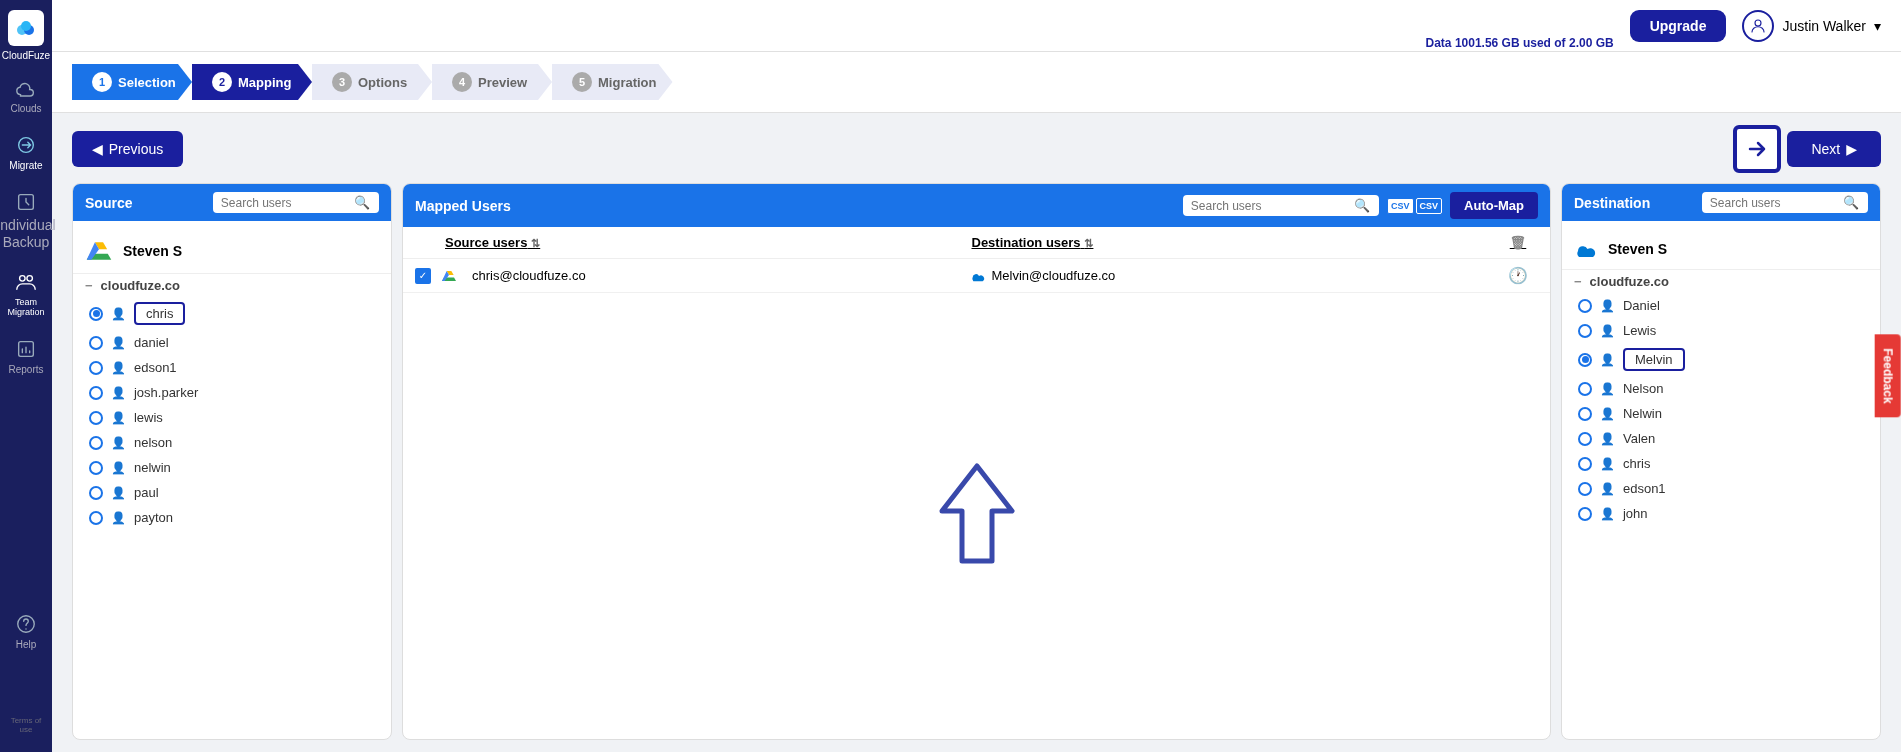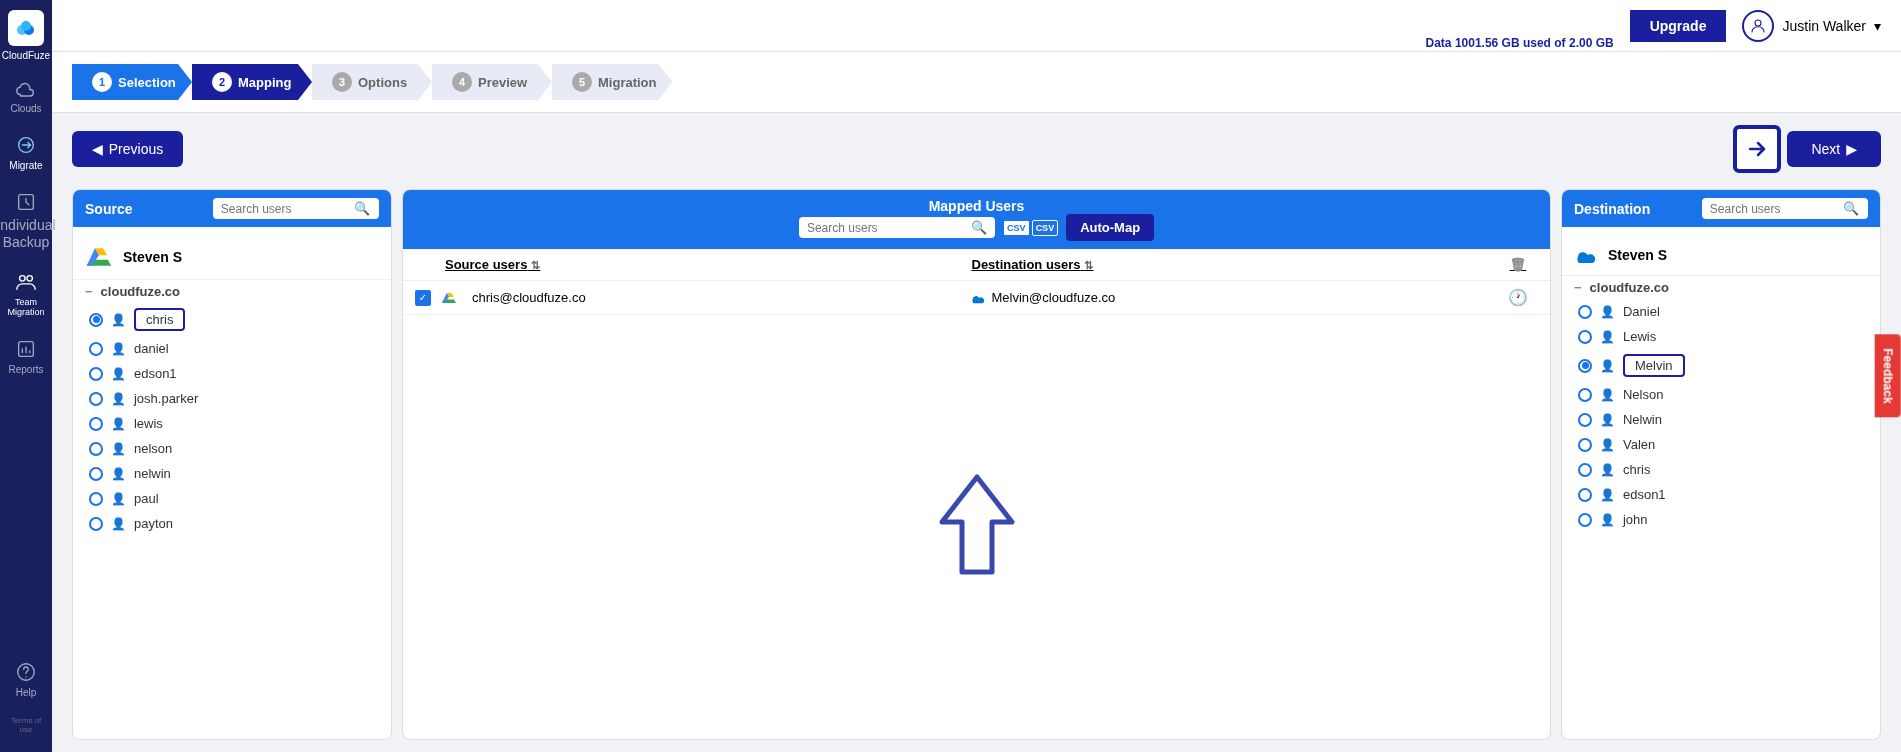--- a/index.html
+++ b/index.html
@@ -32,21 +32,21 @@
     .sidebar-logo-text { color: white; font-size: 10px; }
     .sidebar-item {
       display: flex; flex-direction: column; align-items: center;
       color: #aab; font-size: 10px; padding: 10px 0; cursor: pointer;
       width: 100%;
       text-align: center;
     }
     .sidebar-item.active { color: white; }
     .sidebar-item svg { margin-bottom: 4px; }
     .sidebar-bottom { margin-top: auto; }
-    .terms { color: #667; font-size: 8px; text-align: center; padding: 8px 4px; }
+    .terms { color: #667; font-size: 8px; text-align: center; padding: 8px 4px; margin-top: 48px; }
 
     
     .main {
       flex: 1;
       display: flex;
       flex-direction: column;
       overflow: hidden;
     }
 
     
@@ -62,21 +62,21 @@
     }
     .data-usage {
       display: flex; flex-direction: column; align-items: flex-end; font-size: 12px; color: #555;
     }
     .data-usage-text { margin-bottom: 3px; margin-top: 44px; }
     .data-usage-text span { color: #1a1f9e; font-weight: bold; }
     .progress-bar-container { width: 160px; height: 6px; background: #e0e0e0; border-radius: 3px; }
     .progress-bar-fill { width: 50%; height: 100%; background: linear-gradient(to right, #00c853, #1de9b6); border-radius: 3px; }
     .upgrade-btn {
       background: #1a1f9e; color: white; border: none; padding: 8px 20px;
-      border-radius: 0; font-size: 14px; font-weight: bold; cursor: pointer;
+      border-radius: 9px; font-size: 14px; font-weight: bold; cursor: pointer;
     }
     .user-menu {
       display: flex; align-items: center; gap: 8px; cursor: pointer; font-size: 14px;
     }
     .user-avatar {
       width: 32px; height: 32px; border-radius: 50%; border: 2px solid #1a1f9e;
       display: flex; align-items: center; justify-content: center;
       color: #1a1f9e;
     }
 
@@ -129,36 +129,36 @@
       border-radius: 6px; font-size: 14px; cursor: pointer; display: flex; align-items: center; gap: 6px;
     }
     .next-btn {
       background: #1a1f9e; color: white; border: none; padding: 10px 24px;
       border-radius: 6px; font-size: 14px; cursor: pointer; display: flex; align-items: flex-end; gap: 6px;
       position: relative;
     }
 
     
     .panels {
-      display: flex; gap: 10px; flex: 1; overflow: hidden; margin-top: 6px;
+      display: flex; gap: 10px; flex: 1; overflow: hidden;
     }
     .panel {
       background: white; border-radius: 8px; overflow: hidden;
       display: flex; flex-direction: column; border: 1px solid #ddd;
     }
     .panel-source { flex: 0 0 320px; }
     .panel-mapped { flex: 1; }
     .panel-dest { flex: 0 0 320px; }
 
     .panel-header {
       background: #1a73e8; color: white; padding: 8px 12px;
       display: flex; align-items: center; justify-content: space-between;
       font-weight: bold; font-size: 14px;
     }
-    .panel-header-mapped { background: #1a73e8; flex-direction: column; }
+    .panel-header-mapped { background: #1a73e8; }
     .panel-header-dest { background: #1a73e8; }
 
     .search-box {
       display: flex; align-items: center; background: white; border-radius: 4px;
       padding: 3px 8px; gap: 4px;
     }
     .search-box input {
       border: none; outline: none; font-size: 12px; width: 130px; color: #333;
     }
     .search-icon { color: #888; font-size: 13px; }

